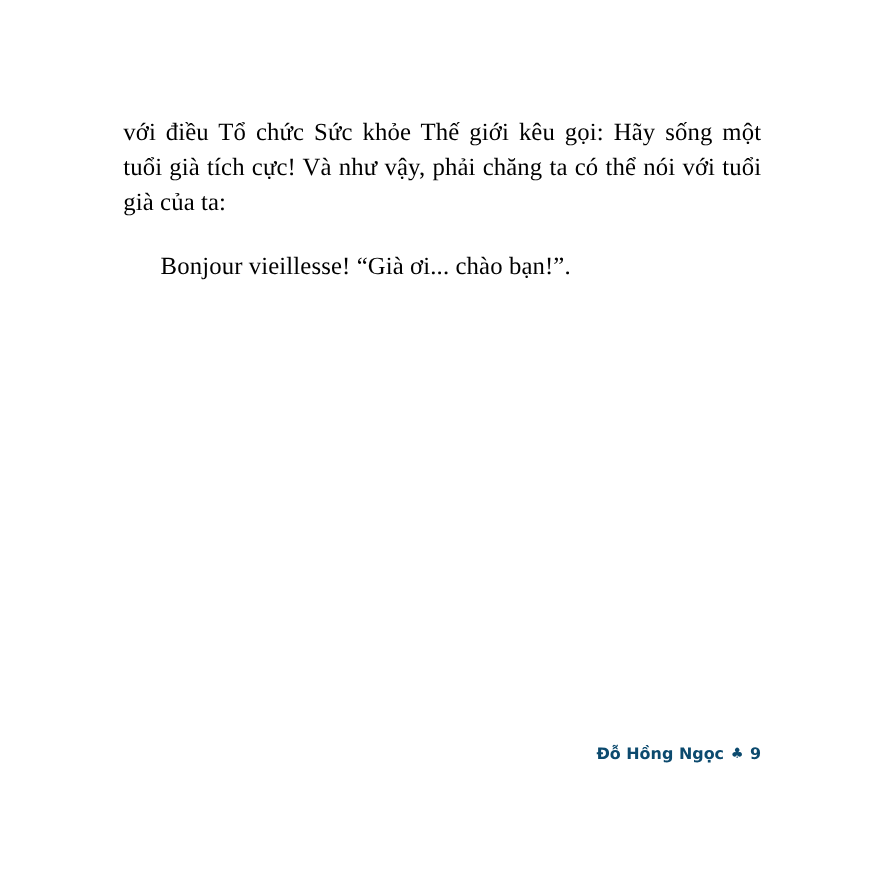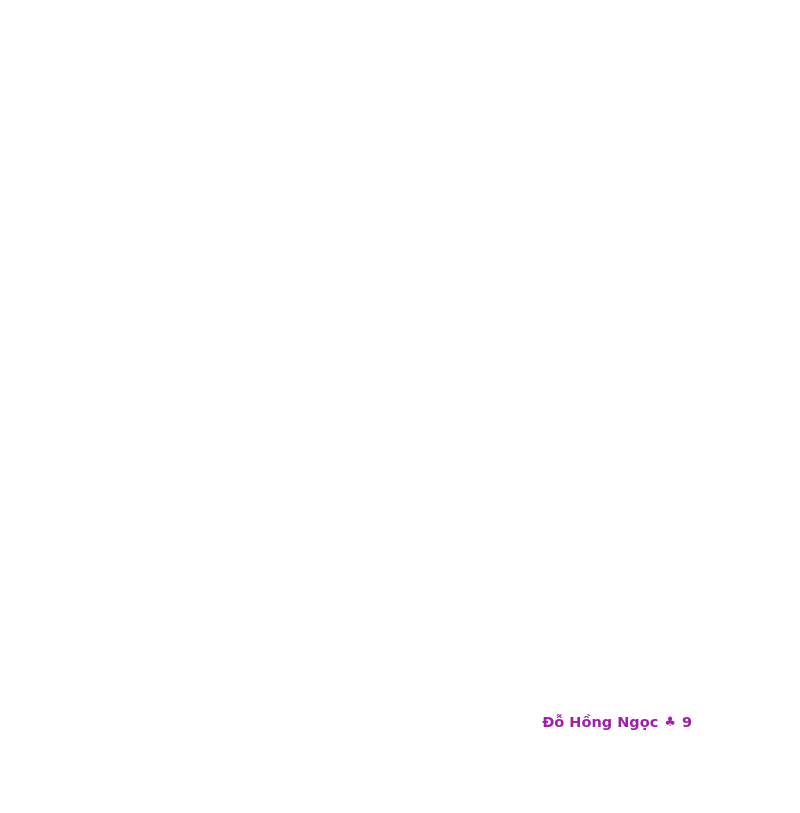--- a/index.html
+++ b/index.html
@@ -39,47 +39,51 @@
     text-indent: 0;
   }
   .para.indented {
     text-indent: 34px;
     margin-top: 26px;
     text-align: left;
   }
   .footer {
     position: absolute;
     right: 108px;
-    top: 714px;
+    top: 678px;
     display: flex;
     align-items: baseline;
     gap: 6px;
     font-family: "DejaVu Sans", sans-serif;
     font-weight: bold;
     font-size: 14.5px;
-    color: #a21caf;
+    color: #0c4a6e;
   }
   .footer .club {
     font-family: "DejaVu Sans", sans-serif;
     font-size: 13px;
     line-height: 1;
     position: relative;
     top: -1px;
   }
   .footer .pagenum {
     font-family: "DejaVu Sans", sans-serif;
     font-weight: bold;
     font-size: 14.5px;
   }
 </style>
 </head>
 <body>
 
 <div class="page">
 
+  <div class="content">
+    <p class="para first">với điều Tổ chức Sức khỏe Thế giới kêu gọi: Hãy sống một tuổi già tích cực! Và như vậy, phải chăng ta có thể nói với tuổi già của ta:</p>
+    <p class="para indented">Bonjour vieillesse! “Già ơi... chào bạn!”.</p>
+  </div>
 
   <div class="footer">
     <span class="author">Đỗ Hồng Ngọc</span>
     <span class="club">♣</span>
     <span class="pagenum">9</span>
   </div>
 
 </div>
 
 </body></html>

